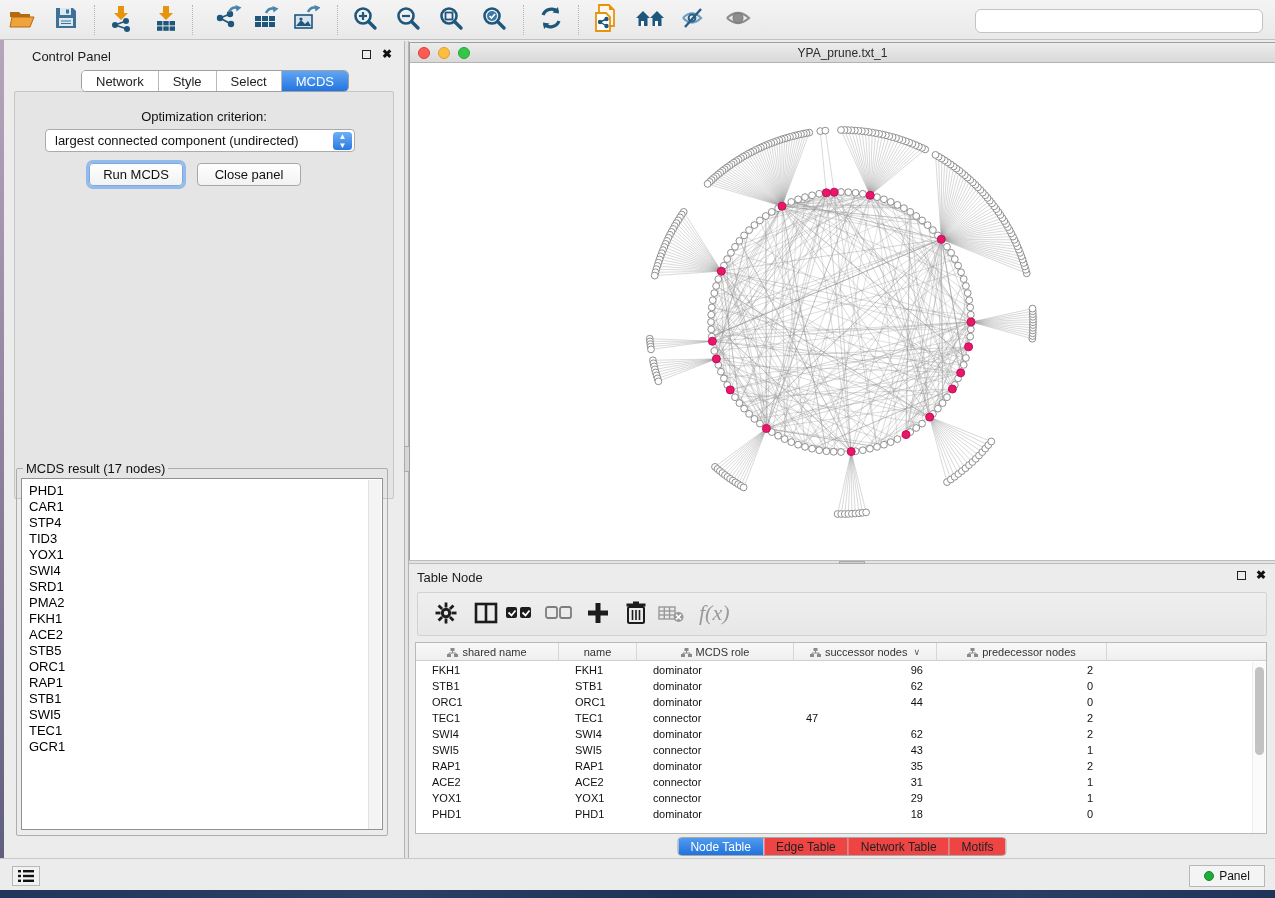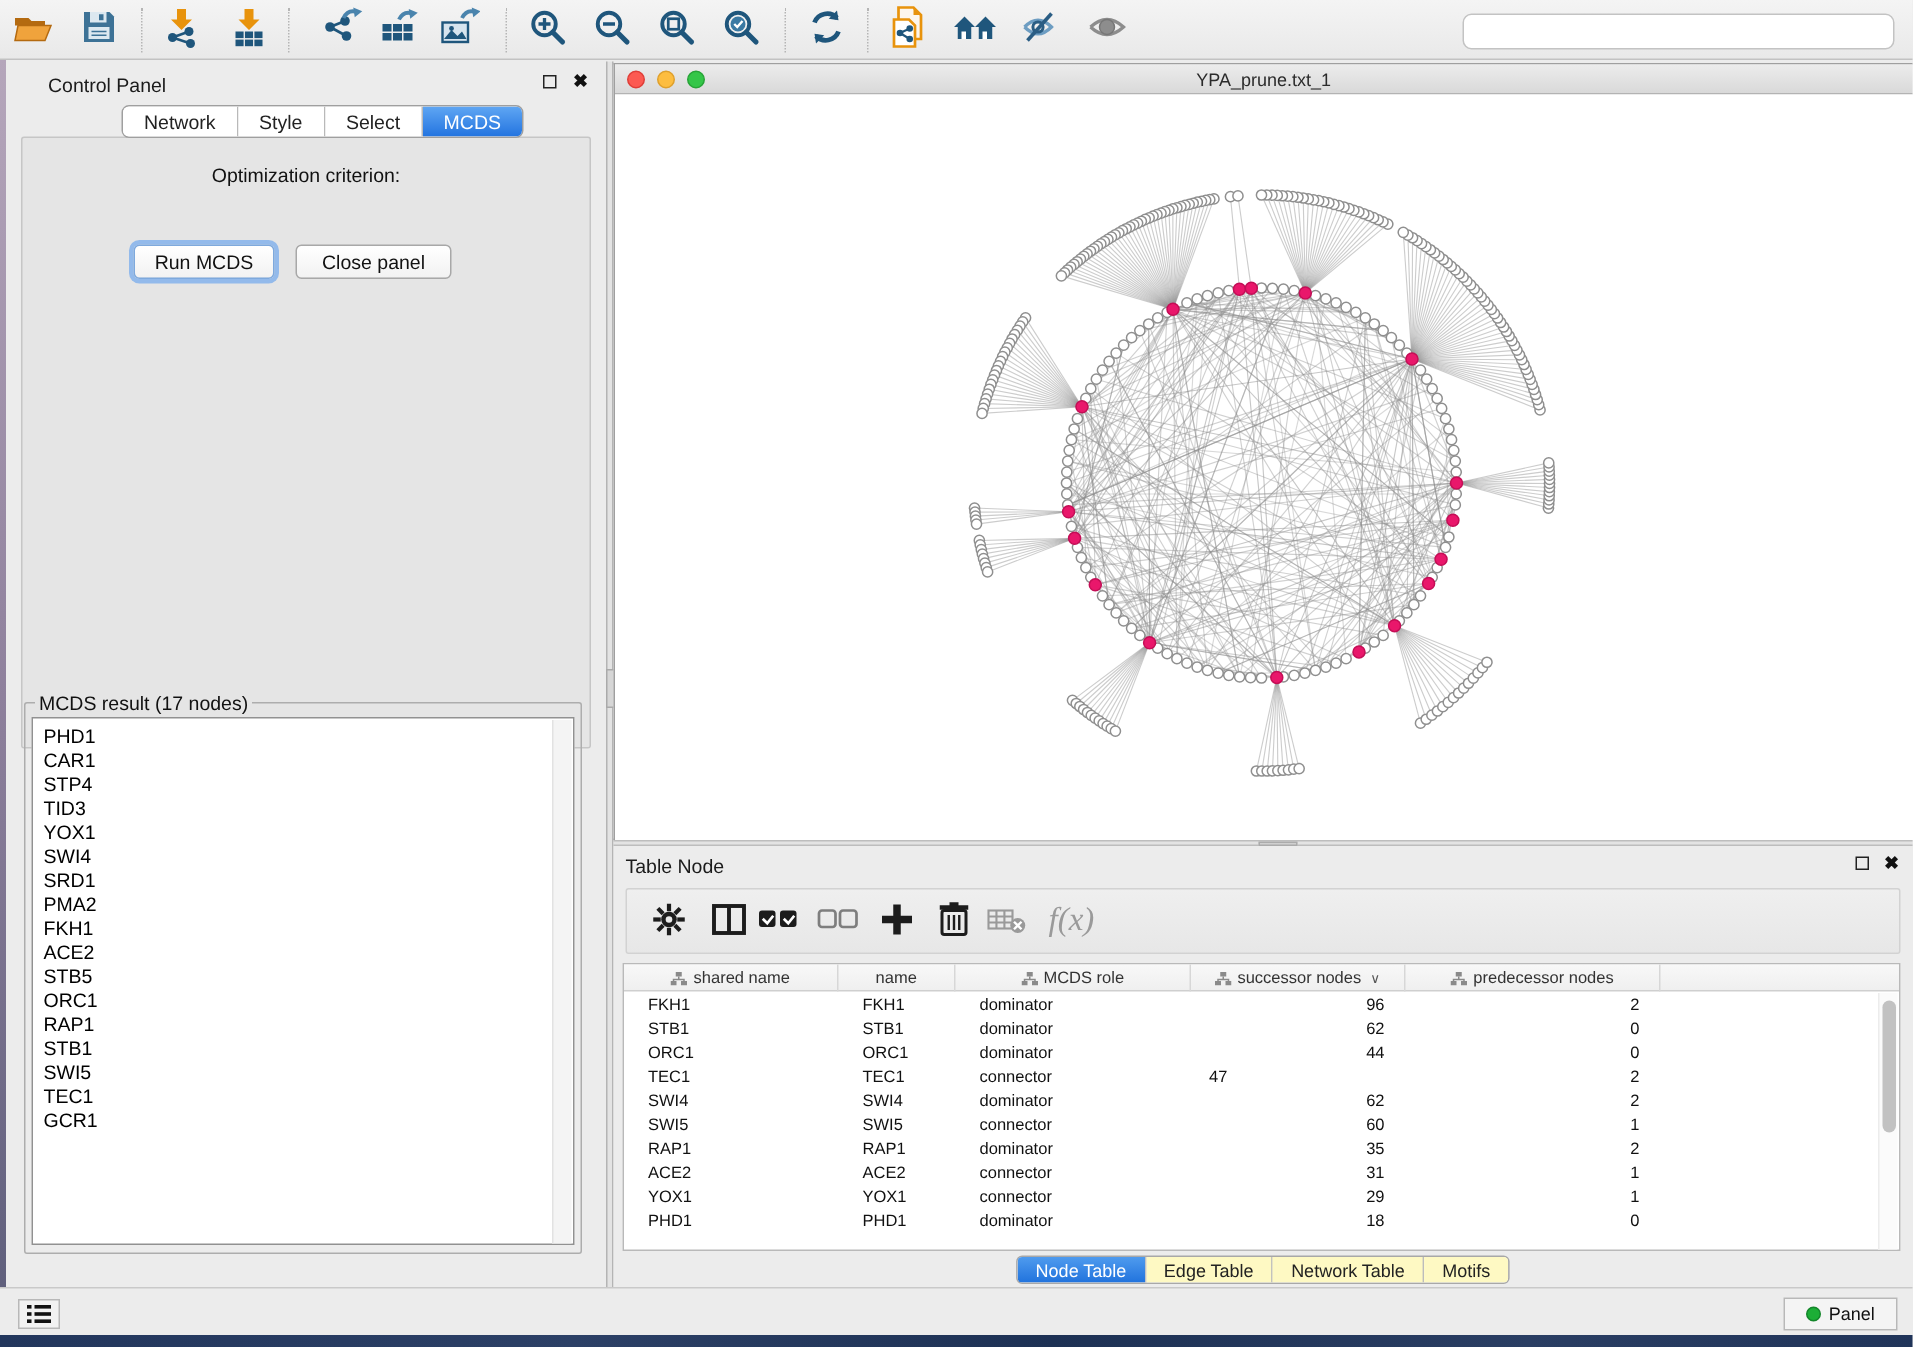--- a/index.html
+++ b/index.html
@@ -64,21 +64,21 @@
   #tp-table { position:absolute; left:6px; top:78px; width:852px; height:192px; background:#fff; border:1px solid #b9b9b9; }
   #tp-header { position:absolute; left:0; top:0; width:100%; height:18px; background:linear-gradient(#f8f8f8,#efefef); border-bottom:1px solid #cfcfcf; display:flex; }
   .th-cell { height:18px; display:flex; align-items:center; justify-content:center; gap:4px; border-right:1px solid #d7d7d7; font-size:11px; color:#333; position:relative; }
   .th-tree { width:11px; height:9px; }
   .th-sort { font-size:9px; color:#555; margin-left:2px; }
   .tr-row { position:absolute; left:0; width:100%; height:16px; font-size:11px; color:#111; }
   .td-cell { position:absolute; top:2px; white-space:nowrap; }
   #tp-scroll { position:absolute; right:1px; top:19px; width:13px; height:171px; background:#fbfbfb; border-left:1px solid #ececec; }
   #tp-thumb { position:absolute; left:2px; top:5px; width:9px; height:88px; background:#c2c2c2; border-radius:5px; }
   #tp-tabs { position:absolute; left:50%; transform:translateX(-50%); top:273px; height:19px; display:flex; border:1px solid #a8a8a8; border-radius:4px; overflow:hidden; background:#fff; }
-  .tp-tab { height:100%; padding:0 12px; font-size:12px; color:#222; display:flex; align-items:center; background:#fef9c3; border-right:1px solid #bcbcbc; }
+  .tp-tab { height:100%; padding:0 12px; font-size:12px; color:#222; display:flex; align-items:center; background:#ef4444; border-right:1px solid #bcbcbc; }
   .tp-tab:last-child { border-right:none; }
   .tp-tab.active { background:linear-gradient(#4f9bee,#2173dd); color:#fff; }
 
   
   #status-bar { left:0; top:858px; width:1275px; height:32px; background:#ececec; border-top:1px solid #c9c9c9; }
   #menu-list-btn { position:absolute; left:12px; top:7px; width:28px; height:20px; background:#f2f2f2; border:1px solid #b8b8b8; display:flex; align-items:center; justify-content:center; }
   #memory-btn { position:absolute; right:10px; top:6px; width:76px; height:22px; background:#f4f4f4; border:1px solid #b8b8b8; display:flex; align-items:center; justify-content:center; gap:5px; font-size:12px; color:#111; }
   #memory-dot { width:10px; height:10px; border-radius:50%; background:#1cae36; border:1px solid #13862a; }
 </style>
 </head>
@@ -254,20 +254,24 @@
     <span class="win-close" style="left:378px">✖</span>
   </div>
   <div id="cp-card"></div>
   <div id="cp-tabs">
       <div class="cp-tab">Network</div>
       <div class="cp-tab">Style</div>
       <div class="cp-tab">Select</div>
       <div class="cp-tab active">MCDS</div>
     </div>
   <div id="opt-label">Optimization criterion:</div>
+  <div id="opt-select">
+    <span>largest connected component (undirected)</span>
+    <span id="opt-stepper">▲<br>▼</span>
+  </div>
   <div class="cp-button" id="run-btn">Run MCDS</div>
   <div class="cp-button" id="close-panel-btn">Close panel</div>
   <fieldset id="mcds-fieldset">
     <legend id="mcds-legend">MCDS result (17 nodes)</legend>
     <div id="mcds-list">
       <div id="mcds-items">
           <div class="mcds-item">PHD1</div>
           <div class="mcds-item">CAR1</div>
           <div class="mcds-item">STP4</div>
           <div class="mcds-item">TID3</div>
@@ -1272,21 +1276,21 @@
           <div class="td-cell" style="left:16px">SWI4</div>
           <div class="td-cell" style="left:159px">SWI4</div>
           <div class="td-cell" style="left:237px">dominator</div>
           <div class="td-cell" style="left:378px;width:129px;text-align:right">62</div>
           <div class="td-cell" style="left:521px;width:156px;text-align:right">2</div>
         </div>
         <div class="tr-row" style="top:99px">
           <div class="td-cell" style="left:16px">SWI5</div>
           <div class="td-cell" style="left:159px">SWI5</div>
           <div class="td-cell" style="left:237px">connector</div>
-          <div class="td-cell" style="left:378px;width:129px;text-align:right">60</div>
+          <div class="td-cell" style="left:378px;width:129px;text-align:right">43</div>
           <div class="td-cell" style="left:521px;width:156px;text-align:right">1</div>
         </div>
         <div class="tr-row" style="top:115px">
           <div class="td-cell" style="left:16px">RAP1</div>
           <div class="td-cell" style="left:159px">RAP1</div>
           <div class="td-cell" style="left:237px">dominator</div>
           <div class="td-cell" style="left:378px;width:129px;text-align:right">35</div>
           <div class="td-cell" style="left:521px;width:156px;text-align:right">2</div>
         </div>
         <div class="tr-row" style="top:131px">

